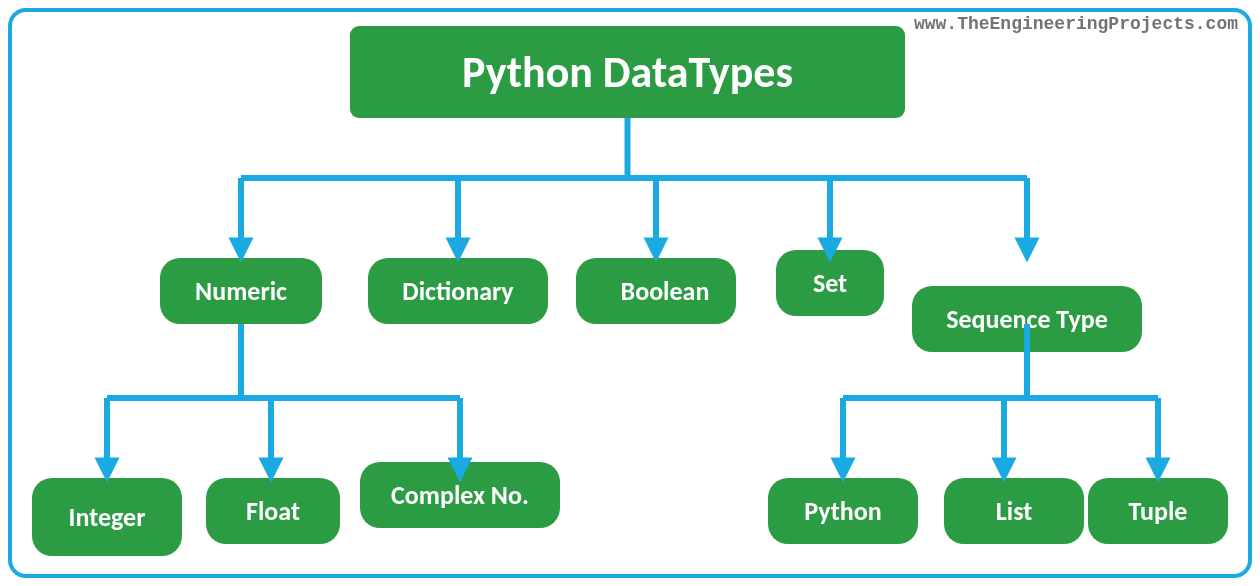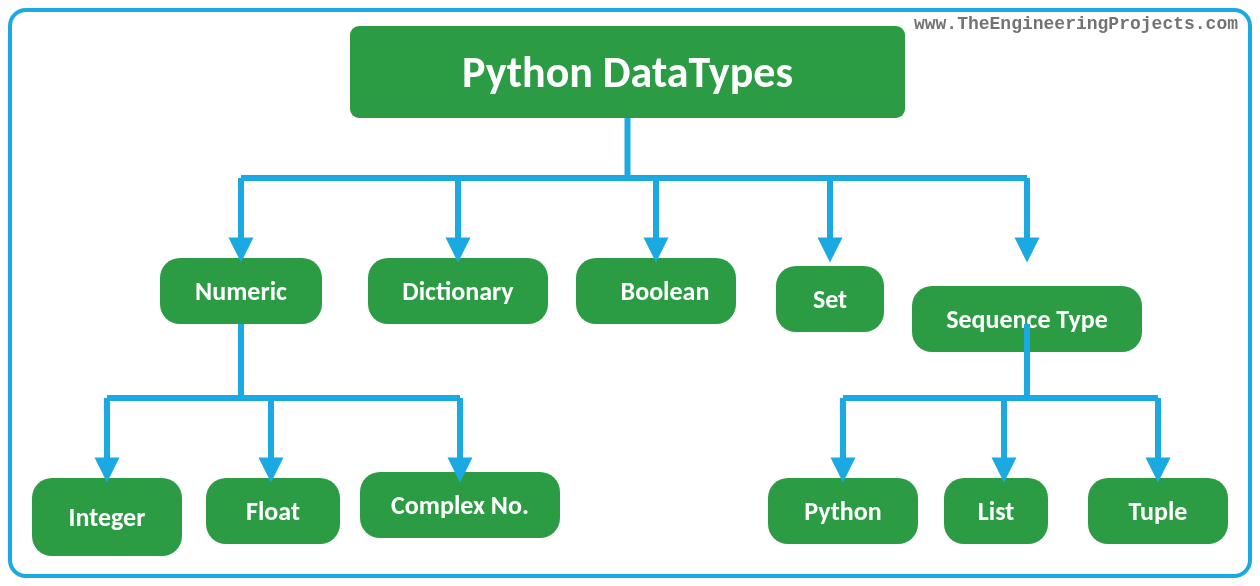--- a/index.html
+++ b/index.html
@@ -75,41 +75,41 @@
 
 <div class="node mid" style="left:160px; top:258px; width:162px; height:66px;">
   <span>Numeric</span>
 </div>
 <div class="node mid" style="left:368px; top:258px; width:180px; height:66px;text-align:center;">
   <span>Dictionary</span>
 </div>
 <div class="node mid" style="left:576px; top:258px; width:160px; height:66px;padding-left:36px;">
   <span>Boolean</span>
 </div>
-<div class="node mid" style="left:776px; top:266px; width:108px; height:66px;">
+<div class="node mid" style="left:776px; top:250px; width:108px; height:66px;">
   <span>Set</span>
 </div>
 <div class="node mid" style="left:912px; top:258px; width:230px; height:66px;margin-top:28px;">
   <span>Sequence Type</span>
 </div>
 
 <div class="node leaf" style="left:32px; top:478px; width:150px; height:78px;">
   <span>Integer</span>
 </div>
 <div class="node leaf" style="left:206px; top:478px; width:134px; height:66px;">
   <span>Float</span>
 </div>
-<div class="node leaf" style="left:360px; top:472px; width:200px; height:66px;">
+<div class="node leaf" style="left:360px; top:462px; width:200px; height:66px;">
   <span>Complex No.</span>
 </div>
 
 <div class="node leaf" style="left:768px; top:478px; width:150px; height:66px;">
   <span>Python</span>
 </div>
-<div class="node leaf" style="left:944px; top:478px; width:104px; height:66px;text-align:right;">
+<div class="node leaf" style="left:944px; top:478px; width:140px; height:66px;text-align:right;">
   <span>List</span>
 </div>
 <div class="node leaf" style="left:1088px; top:478px; width:140px; height:66px;text-align:right;">
   <span>Tuple</span>
 </div>
 
 <svg class="connectors">
   <defs>
     <marker id="arrow" viewBox="0 0 12 12" refX="6" refY="6" markerWidth="5" markerHeight="5" orient="auto-start-reverse">
       <path d="M 1 1 L 11 6 L 1 11 z" class="arrowhead"></path>

